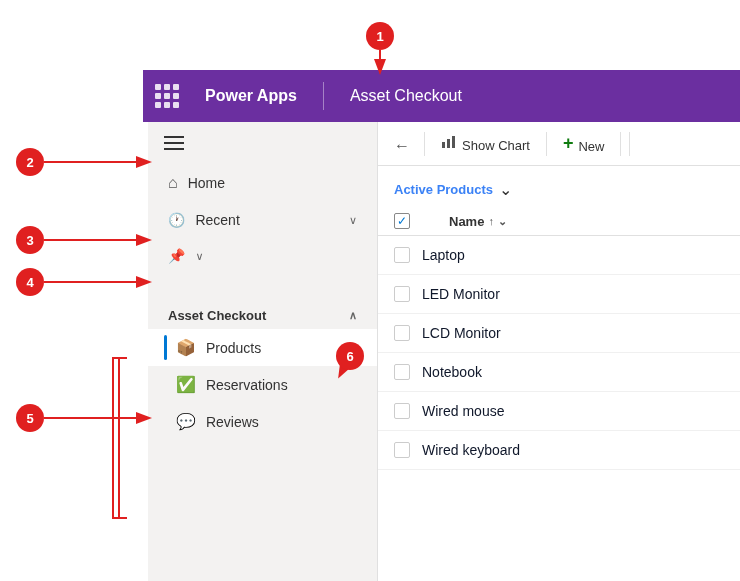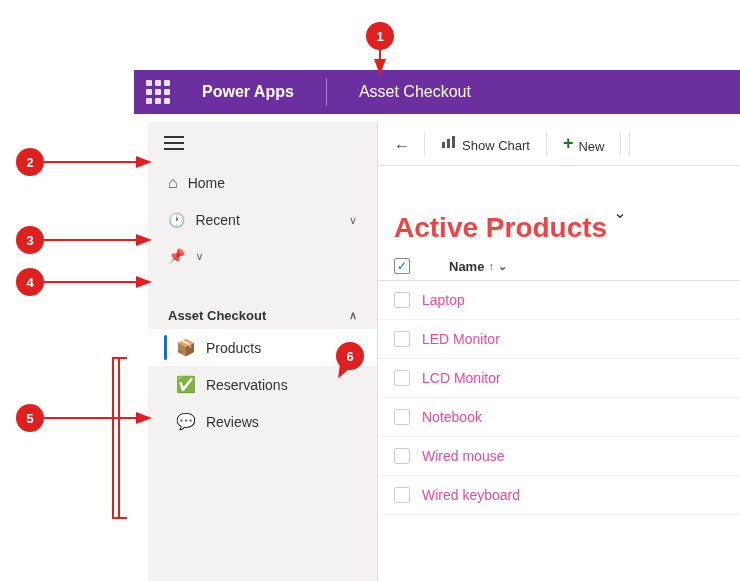--- a/index.html
+++ b/index.html
@@ -9,28 +9,28 @@
       width: 740px;
       height: 581px;
       position: relative;
       overflow: hidden;
     }
 
     
     .header {
       position: absolute;
       top: 70px;
-      left: 134px;
+      left: 143px;
       right: 0;
-      height: 44px;
+      height: 52px;
       background: #6b2fa0;
       display: flex;
       align-items: center;
       padding: 0 12px;
-      gap: 28px;
+      gap: 22px;
     }
     .header-grid-icon {
       display: grid;
       grid-template-columns: repeat(3, 6px);
       gap: 3px;
       margin-right: 4px;
     }
     .header-grid-icon span {
       width: 6px;
       height: 6px;
@@ -191,24 +191,23 @@
     }
 
     
     .content-header {
       padding: 14px 16px 8px;
       display: flex;
       align-items: center;
       gap: 6px;
     }
     .content-title {
-      font-size: 28px;
+      font-size: 13px;
       font-weight: 600;
-      color: #ef4444;
-      margin-top: 32px;
+      color: #3b82f6;
     }
     .content-title-chevron {
       font-size: 16px;
       color: #333;
       cursor: pointer;
     }
 
     
     .col-header {
       display: flex;
@@ -245,21 +244,21 @@
     }
     .list-item-checkbox {
       width: 16px;
       height: 16px;
       border: 1px solid #ccc;
       border-radius: 2px;
       margin-right: 12px;
     }
     .list-item-name {
       font-size: 14px;
-      color: #ec4899;
+      color: #0f172a;
     }
 
     
     .annotation {
       position: absolute;
       width: 28px;
       height: 28px;
       background: #e02020;
       border-radius: 50%;
       color: #fff;

